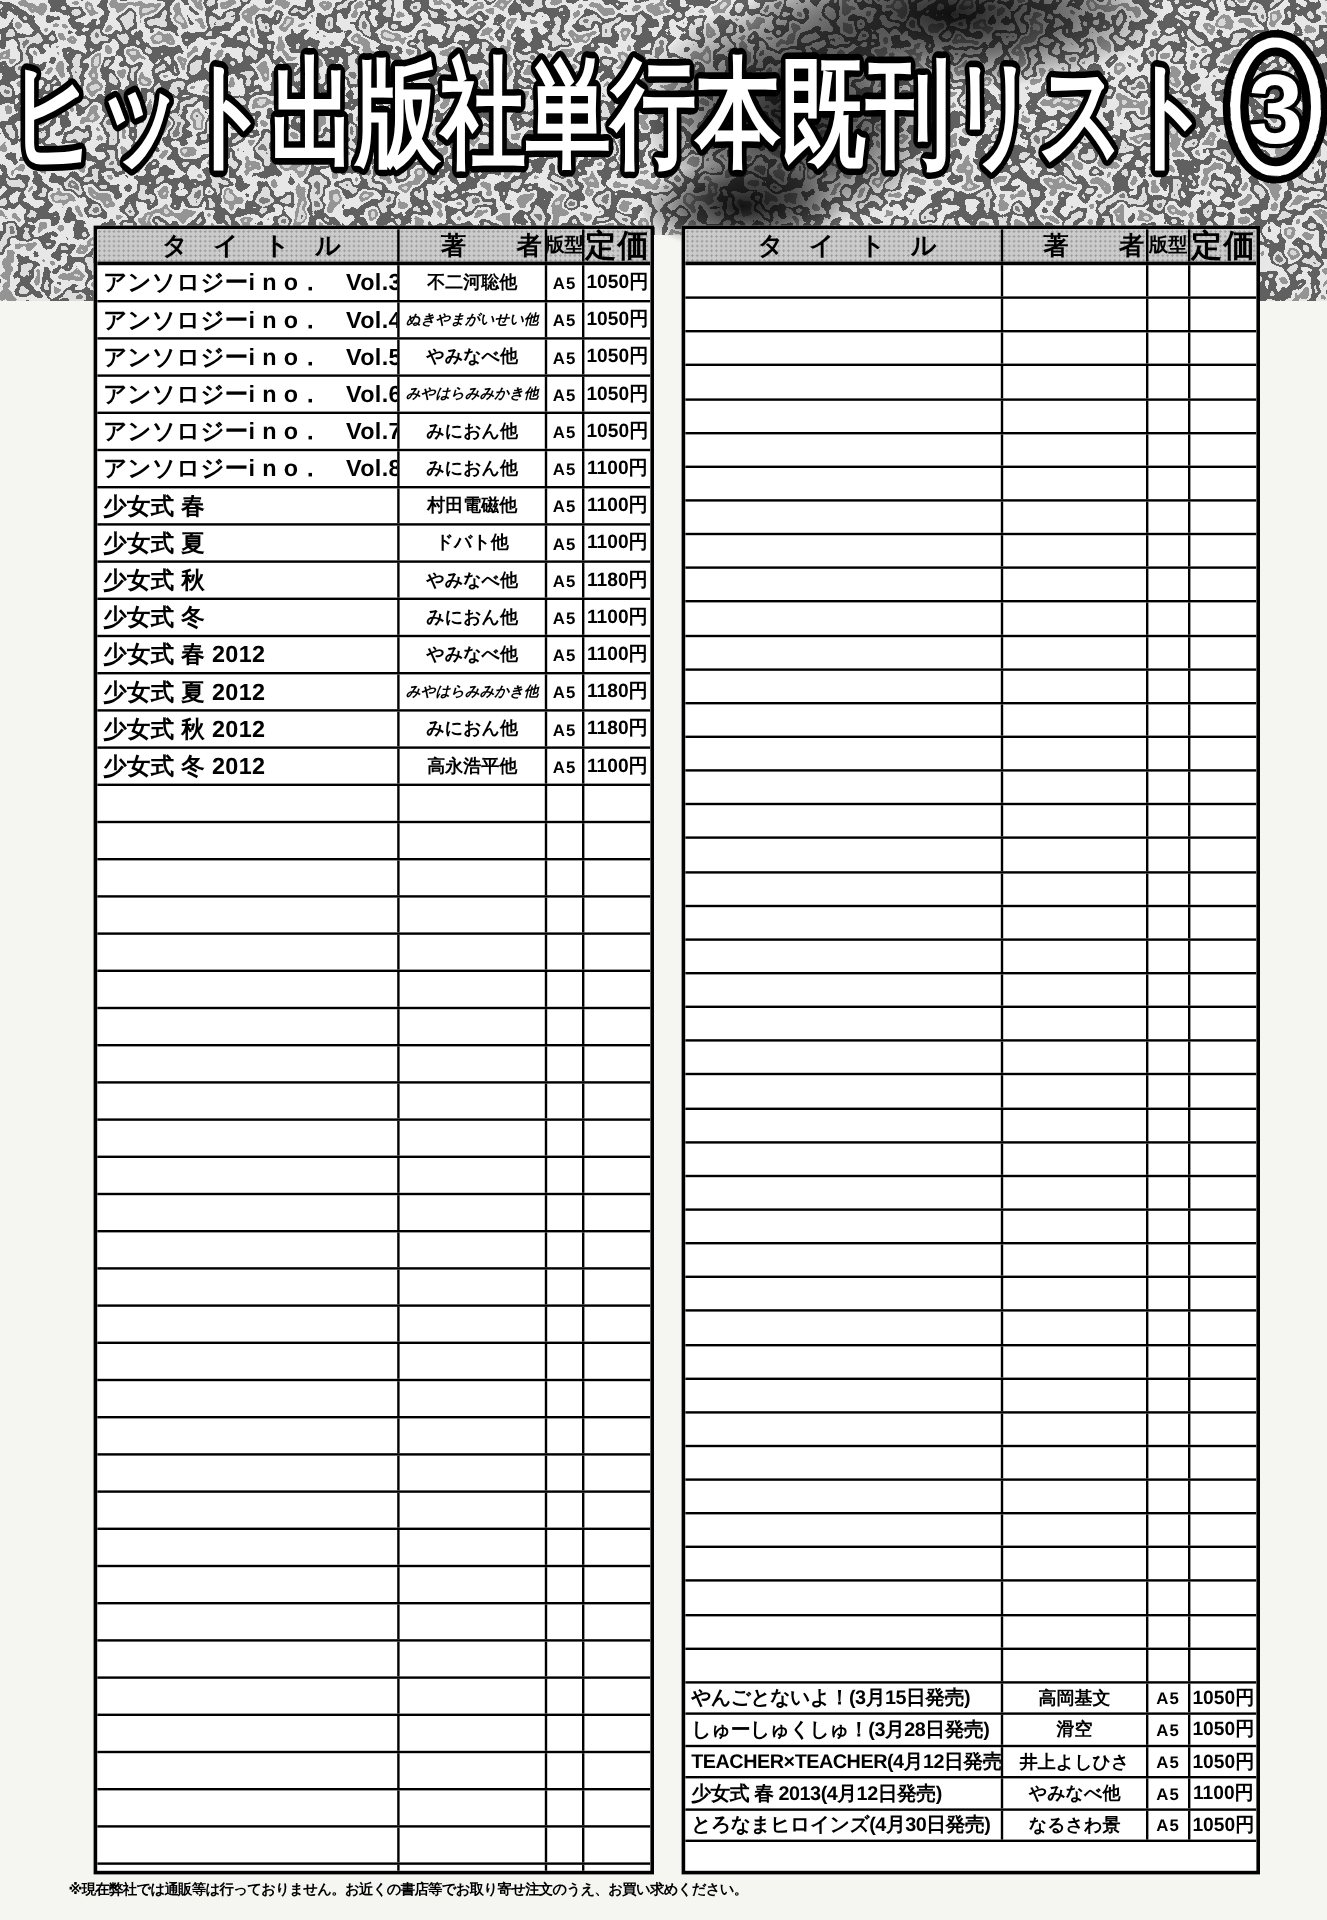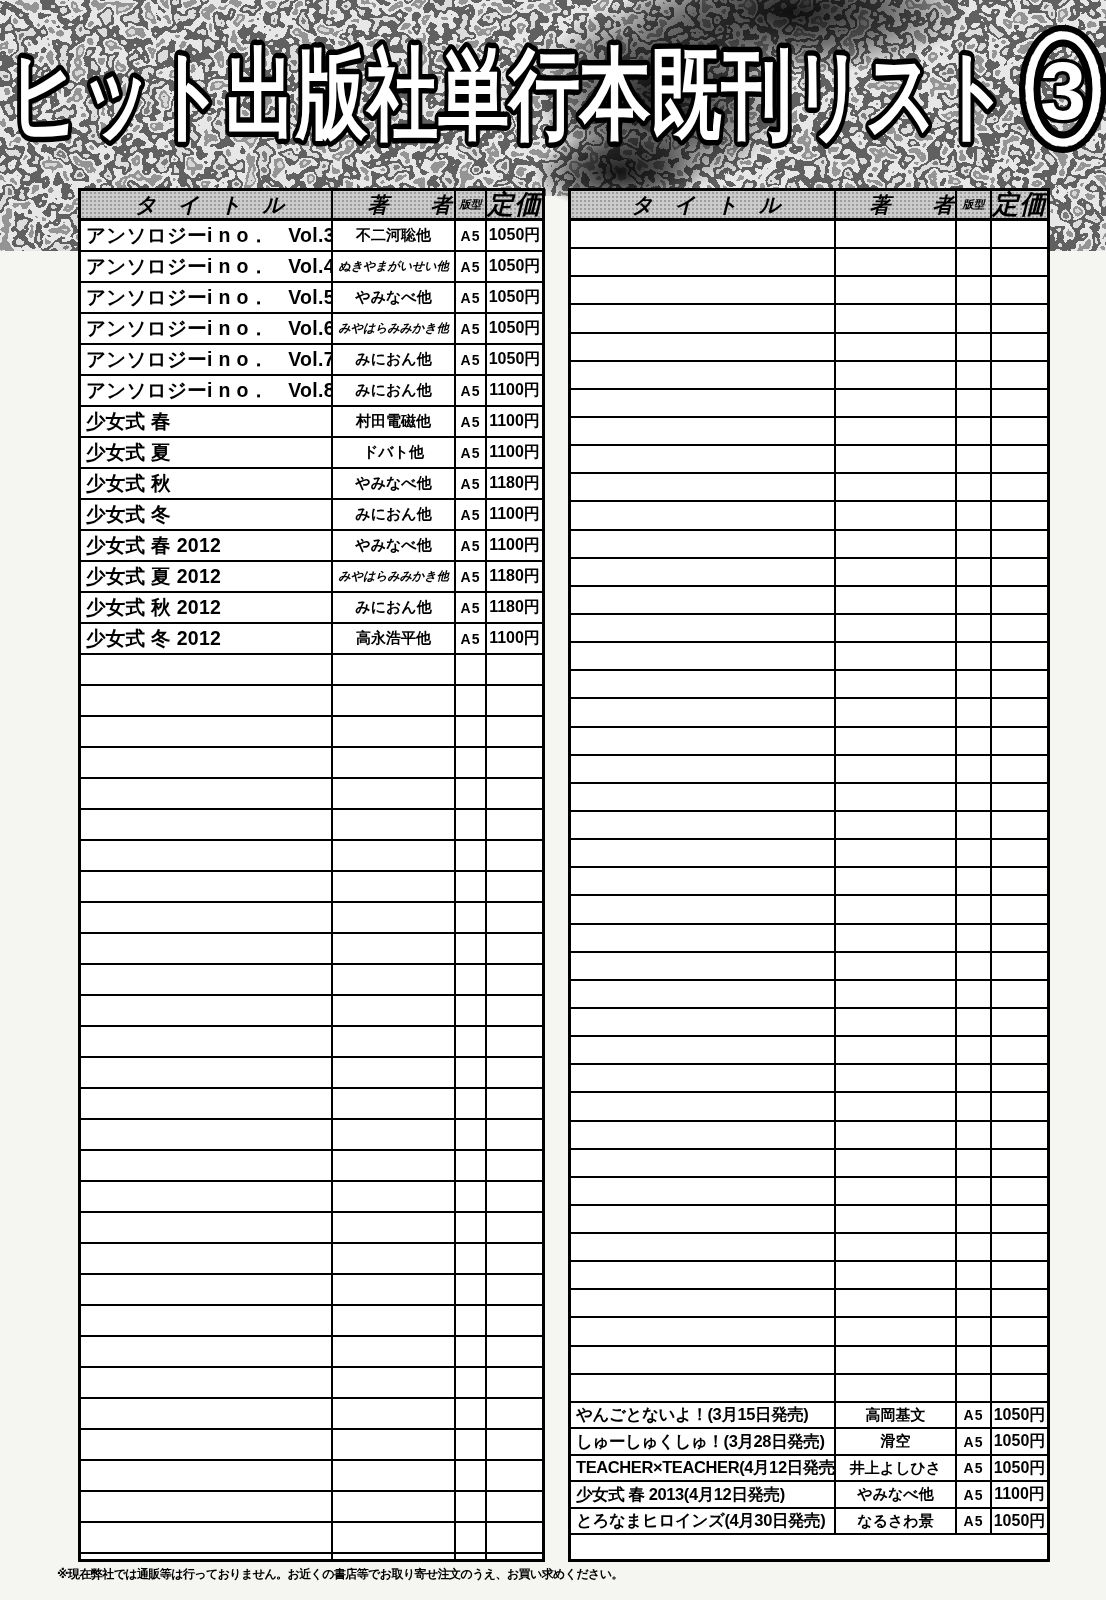--- a/index.html
+++ b/index.html
@@ -20,24 +20,24 @@
   .tright{left:568px;top:188px;width:482px;height:1374px;}
   .thead,.trow{display:grid;box-sizing:border-box;}
   .tleft .thead,.tleft .trow{grid-template-columns:252px 123px 31px 1fr;}
   .tright .thead,.tright .trow{grid-template-columns:265px 121px 35px 1fr;}
   .thead{
     height:30px;border-bottom:3px solid #000;
     background-color:#cbcbcb;
     background-image:radial-gradient(circle,#9d9d9d 0.8px,rgba(0,0,0,0) 1.1px);
     background-size:4px 4px;
   }
-  .thead .cell{font-weight:900;font-style:italic;}
+  .thead .cell{font-weight:900;}
   .hc-title{font-size:21px;padding-left:7px;justify-content:flex-start;}
   .hc-author{font-size:21px;padding-left:32px;}
-  .hc-format{font-size:11px;letter-spacing:0;}
+  .hc-format{font-size:16px;letter-spacing:0;}
   .hc-price{font-size:26px;letter-spacing:1px;}
   .cell{
     display:flex;align-items:center;justify-content:center;
     border-right:2.5px solid #000;box-sizing:border-box;
     overflow:hidden;white-space:nowrap;
   }
   .cell:last-child{border-right:none;}
   .trow{border-bottom:2.3px solid #000;}
   .tleft .trow{height:31px;}
   .tright .tbody .trow{height:28.15px;}

